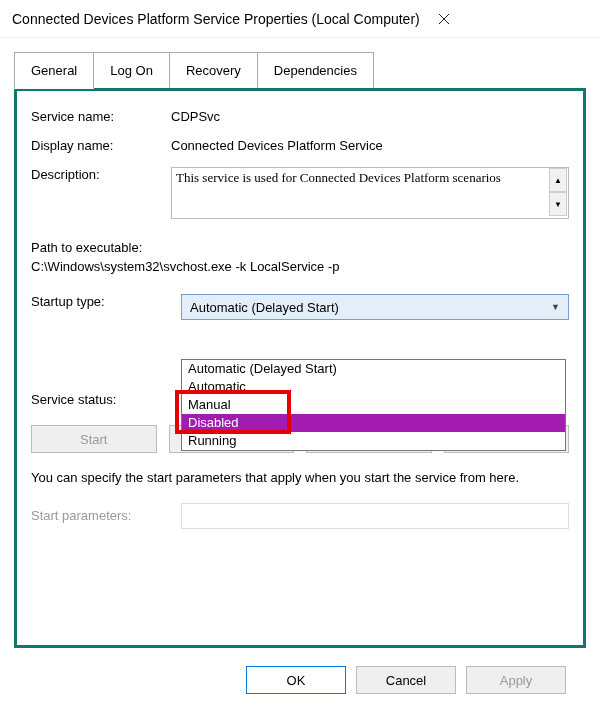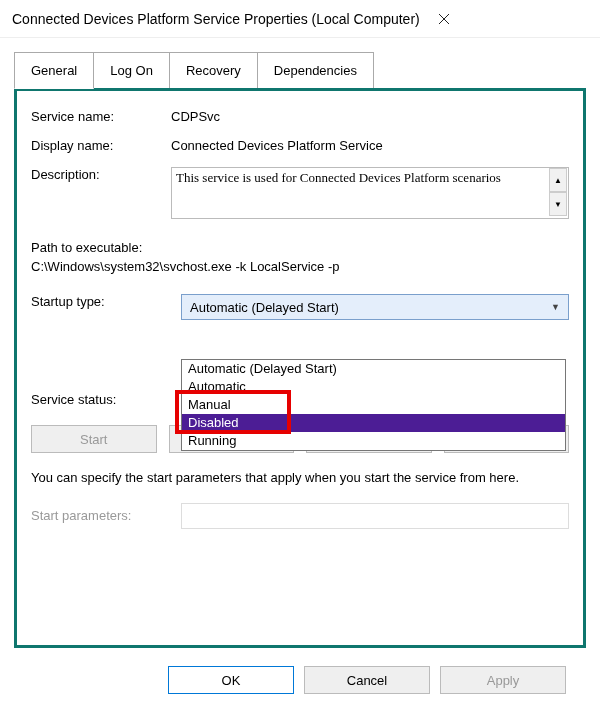--- a/index.html
+++ b/index.html
@@ -22,33 +22,33 @@
     textarea.desc { width: 100%; height: 52px; font-family: Liberation Serif, serif; font-size: 13px; resize: none; padding: 2px 20px 2px 4px; border: 1px solid #bbb; }
     .spin { position: absolute; right: 2px; top: 1px; width: 18px; display: flex; flex-direction: column; }
     .spin button { height: 24px; width: 18px; border: 1px solid #ccc; background: #f1f1f1; display: flex; align-items: center; justify-content: center; font-size: 8px; padding: 0; }
     .desc-wrap { position: relative; width: 100%; }
     .path-section { margin: 18px 0 20px 0; }
     .path-label { margin-bottom: 4px; }
     .combo { width: 100%; height: 26px; border: 1px solid #7a9fcc; background: #e4eefb; display: flex; align-items: center; justify-content: space-between; padding: 0 8px; cursor: pointer; }
     .combo .caret { font-size: 9px; color: #444; }
     .dropdown { position: absolute; left: 164px; width: 385px; top: 268px; border: 1px solid #767676; background: #fff; z-index: 10; }
     .dropdown .opt { padding: 0 6px; line-height: 18px; cursor: pointer; }
-    .dropdown .opt.selected { background: #4c1d95; color: #fff; }
+    .dropdown .opt.selected { background: #a21caf; color: #fff; }
     .highlight-box { position: absolute; left: 158px; top: 299px; width: 116px; height: 44px; border: 4px solid #e60000; z-index: 20; pointer-events: none; }
     .status-row { display: flex; align-items: center; margin-top: 72px; }
     .status-row .label { width: 150px; }
     .btn-row { display: flex; gap: 12px; margin: 18px 0 16px 0; }
     .btn { width: 126px; height: 28px; border: 1px solid #bbb; background: #efefef; cursor: pointer; font-family: inherit; font-size: 13px; }
     .btn:disabled { color: #999; cursor: default; }
     .hint { margin-bottom: 16px; line-height: 1.35; }
     .param-row { display: flex; align-items: center; }
     .param-row .plabel { width: 150px; color: #999; }
     .param-row input { flex: 1; height: 26px; border: 1px solid #ddd; background: #fff; padding: 0 4px; }
     .footer { display: flex; justify-content: flex-end; gap: 10px; padding: 18px 20px 0 0; }
-    .footer .btn { width: 126px; }
+    .footer .btn { width: 100px; }
     .footer .btn.ok { border: 1px solid #0078d7; background: #fff; }
   </style>
 </head>
 <body>
 
 <div class="titlebar">
   <span class="title">Connected Devices Platform Service Properties (Local Computer)</span>
   <div class="close">
     <svg width="12" height="12" viewBox="0 0 12 12">
         <line x1="1" y1="1" x2="11" y2="11" stroke-width="1"></line>

